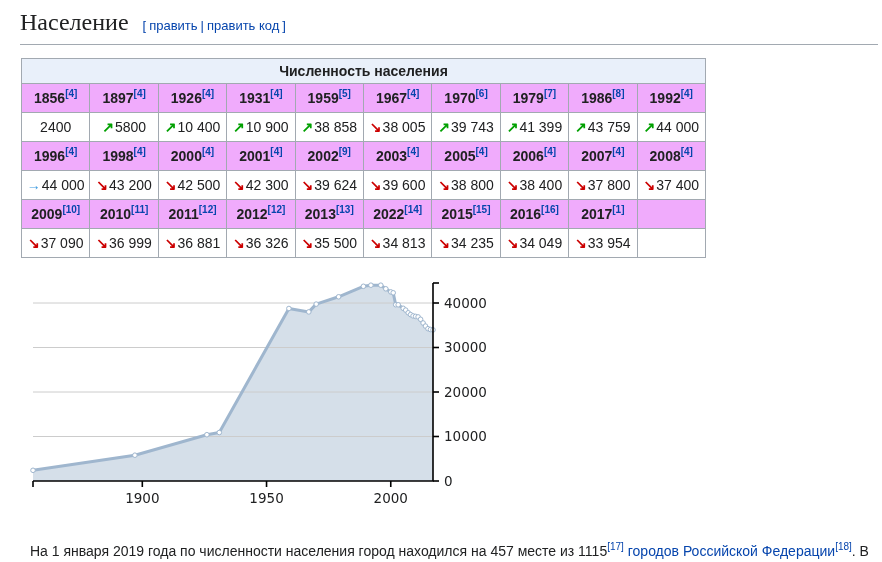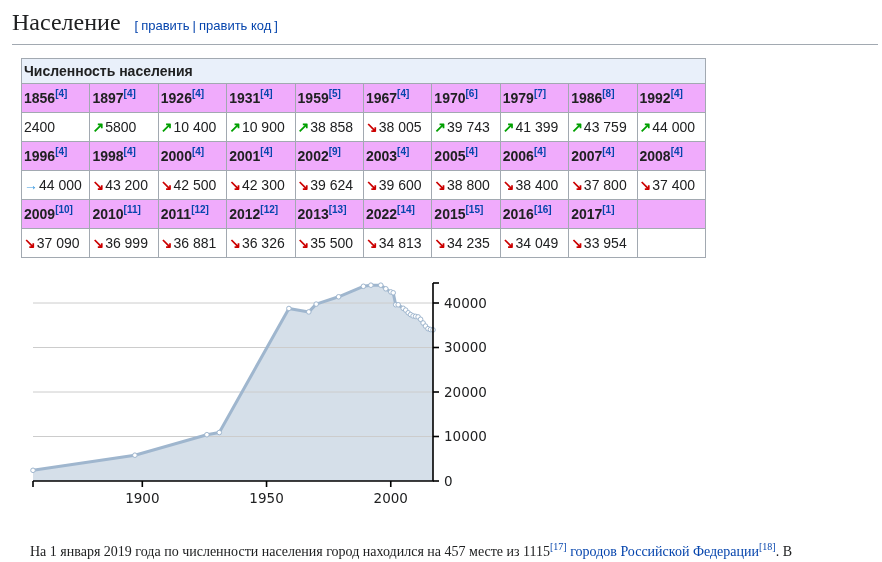--- a/index.html
+++ b/index.html
@@ -5,42 +5,42 @@
   html,body { margin:0; padding:0; background:#fff; }
   body {
     width:882px; height:562px; overflow:hidden;
     font-family:"Liberation Sans", sans-serif;
     color:#202122; font-size:14px;
   }
   a { color:#0645ad; text-decoration:none; cursor:pointer; }
 
   
   .section-heading {
-    margin:8px 4px 0 12px;
+    margin:8px 4px 0 20px;
     border-bottom:1px solid #a2a9b1;
     padding-bottom:4px;
     line-height:28px;
     white-space:nowrap;
   }
   .heading-title {
     font-family:"Liberation Serif", serif;
     font-size:24px; font-weight:normal;
   }
   .mw-editsection { font-size:13px; margin-left:14px; }
   .mw-editsection .bracket, .mw-editsection .sep { color:#0645ad; }
   .mw-editsection a { margin:0 3px; }
 
   
   table.pop-table {
     margin:13px 0 0 21px;
     border-collapse:collapse;
     table-layout:fixed;
     width:685px;
     font-size:14px;
-    text-align:left;
+    text-align:center;
   }
   .pop-table th, .pop-table td {
     border:1px solid #a2a9b1;
     padding:3px 2px;
     height:22px;
     overflow:hidden;
     white-space:nowrap;
   }
   .pop-table th.tbl-title { background:#e9f0fa; font-weight:bold; height:18px; }
   .pop-table td.year-cell { background:#f0abfc; font-weight:bold; }
@@ -49,21 +49,20 @@
 
   
   .chart-wrap { margin:12px 0 0 20px; width:470px; height:245px; }
   .chart-wrap svg { display:block; }
 
   
   .footer-text {
     margin:26px 6px 16px 30px;
     font-size:14px; line-height:1.5;
     white-space:nowrap;
-    font-family:Liberation Serif, serif;
   }
   .footer-text sup { font-size:10px; line-height:0; }
 </style>
 </head>
 <body>
 
 <div class="section-heading">
   <span class="heading-title">Население</span><span class="mw-editsection"><span class="bracket">[</span><a>править</a><span class="sep">|</span><a>править код</a><span class="bracket">]</span></span>
 </div>
 

